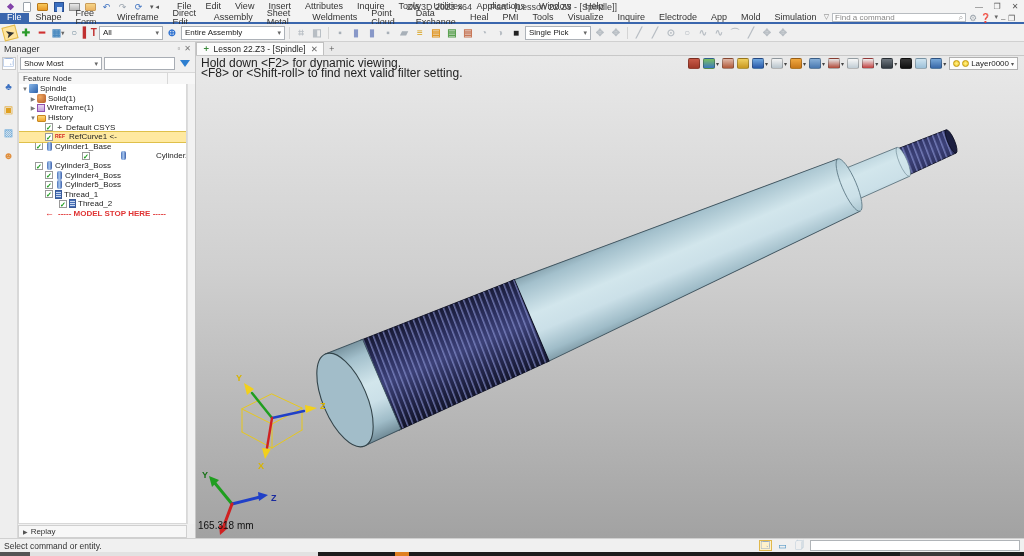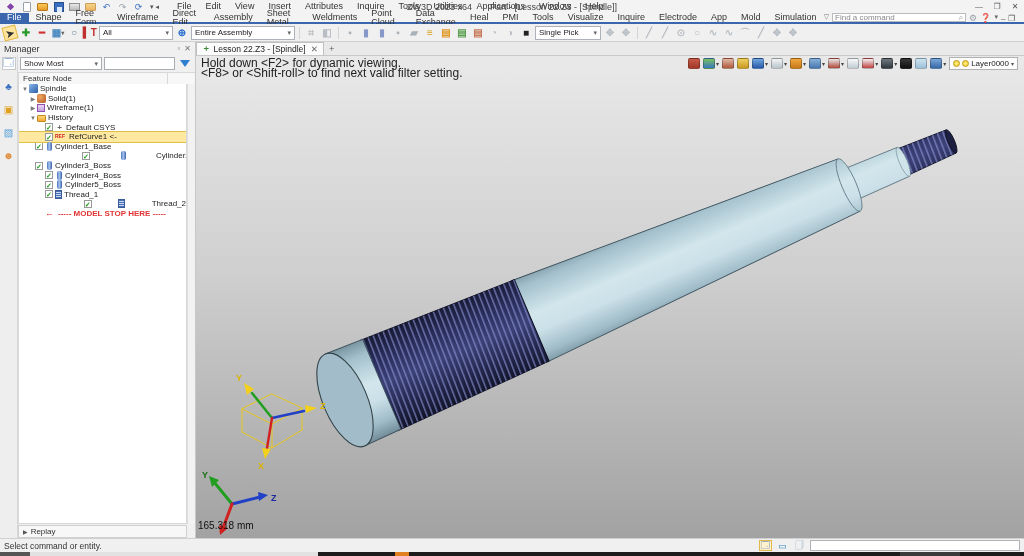--- a/index.html
+++ b/index.html
@@ -218,21 +218,21 @@
     </div>
   </div>
 
   <div id="toolbar">
     <span class="tbi hl" style="color:#333;transform:rotate(-15deg)">➤</span>
     <span class="tbi" style="color:#2a9a2a">✚</span>
     <span class="tbi" style="color:#d03030">━</span>
     <span class="tbi" style="color:#4a8ac0">▦<span style="font-size:6px;color:#666">▾</span></span>
     <span class="tbi" style="color:#7890a0">○</span>
     <span class="tbi" style="color:#c03030">▍T</span>
-    <span class="tb-select" style="width:74px">
+    <span class="tb-select" style="width:64px">
       <span>All</span>
         <span class="car">▾</span>
     </span>
     <span class="tbi" style="color:#2a6fd0">⊕</span>
     <span class="tb-select" style="width:104px">
       <span>Entire Assembly</span>
         <span class="car">▾</span>
     </span>
     <span class="tb-sep"></span>
     <span class="tbi" style="color:#b8bec4">⌗</span>
@@ -358,21 +358,21 @@
           <span class="cb">✓</span>
           <span class="ti ti-cyl"></span>
           <span>Cylinder5_Boss</span>
         </div>
         <div class="trow" style="padding-left: 18px;">
           <span class="exp"></span>
           <span class="cb">✓</span>
           <span class="ti ti-thr"></span>
           <span>Thread_1</span>
         </div>
-        <div class="trow" style="padding-left: 32px; justify-content: space-between;">
+        <div class="trow" style="padding-left: 32px;">
           <span class="exp"></span>
           <span class="cb">✓</span>
           <span class="ti ti-thr"></span>
           <span>Thread_2</span>
         </div>
         <div class="trow red" style="padding-left: 18px;">
           <span class="exp"></span>
           <span class="ti ti-stop">←</span>
           <span>----- MODEL STOP HERE -----</span>
         </div>

